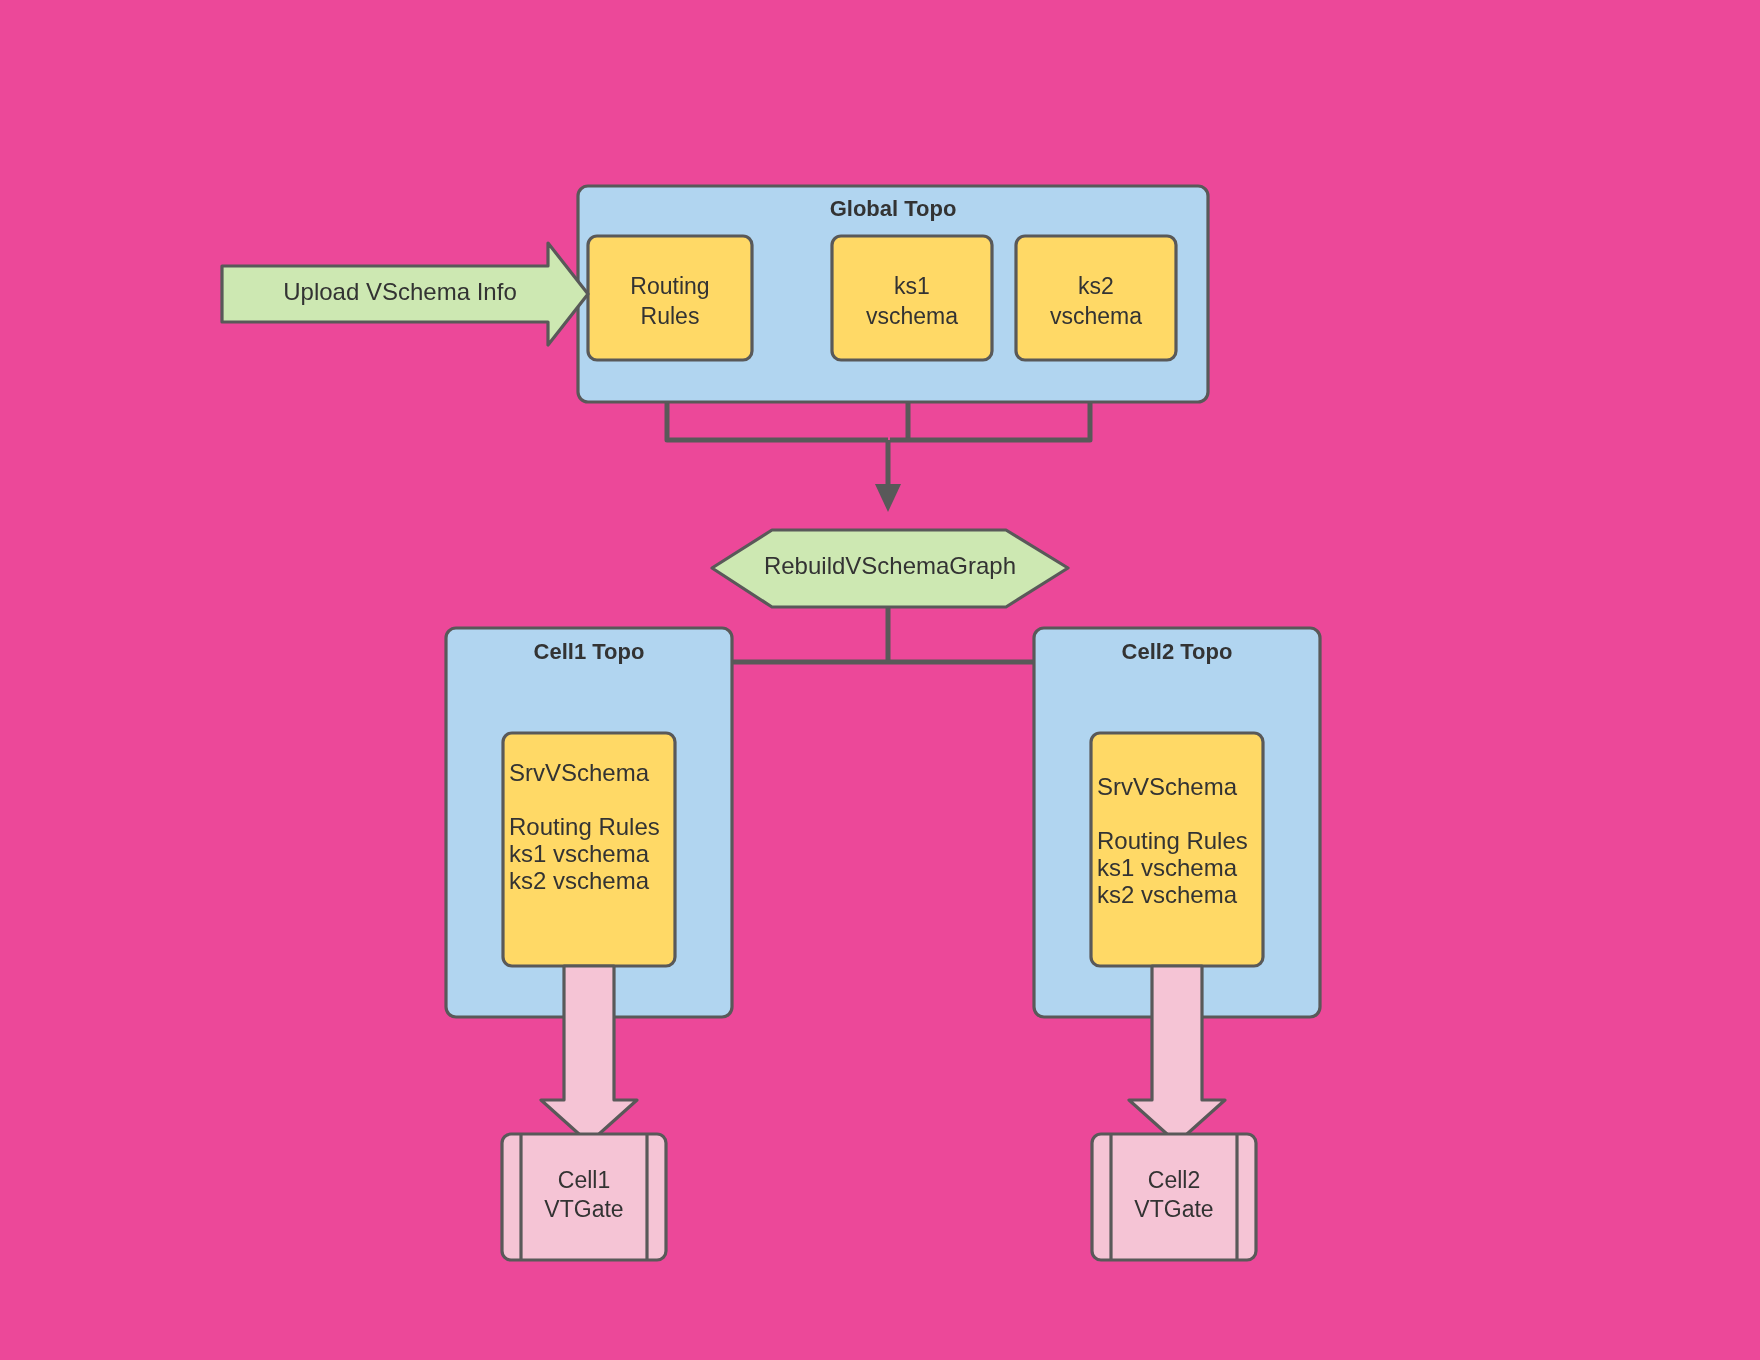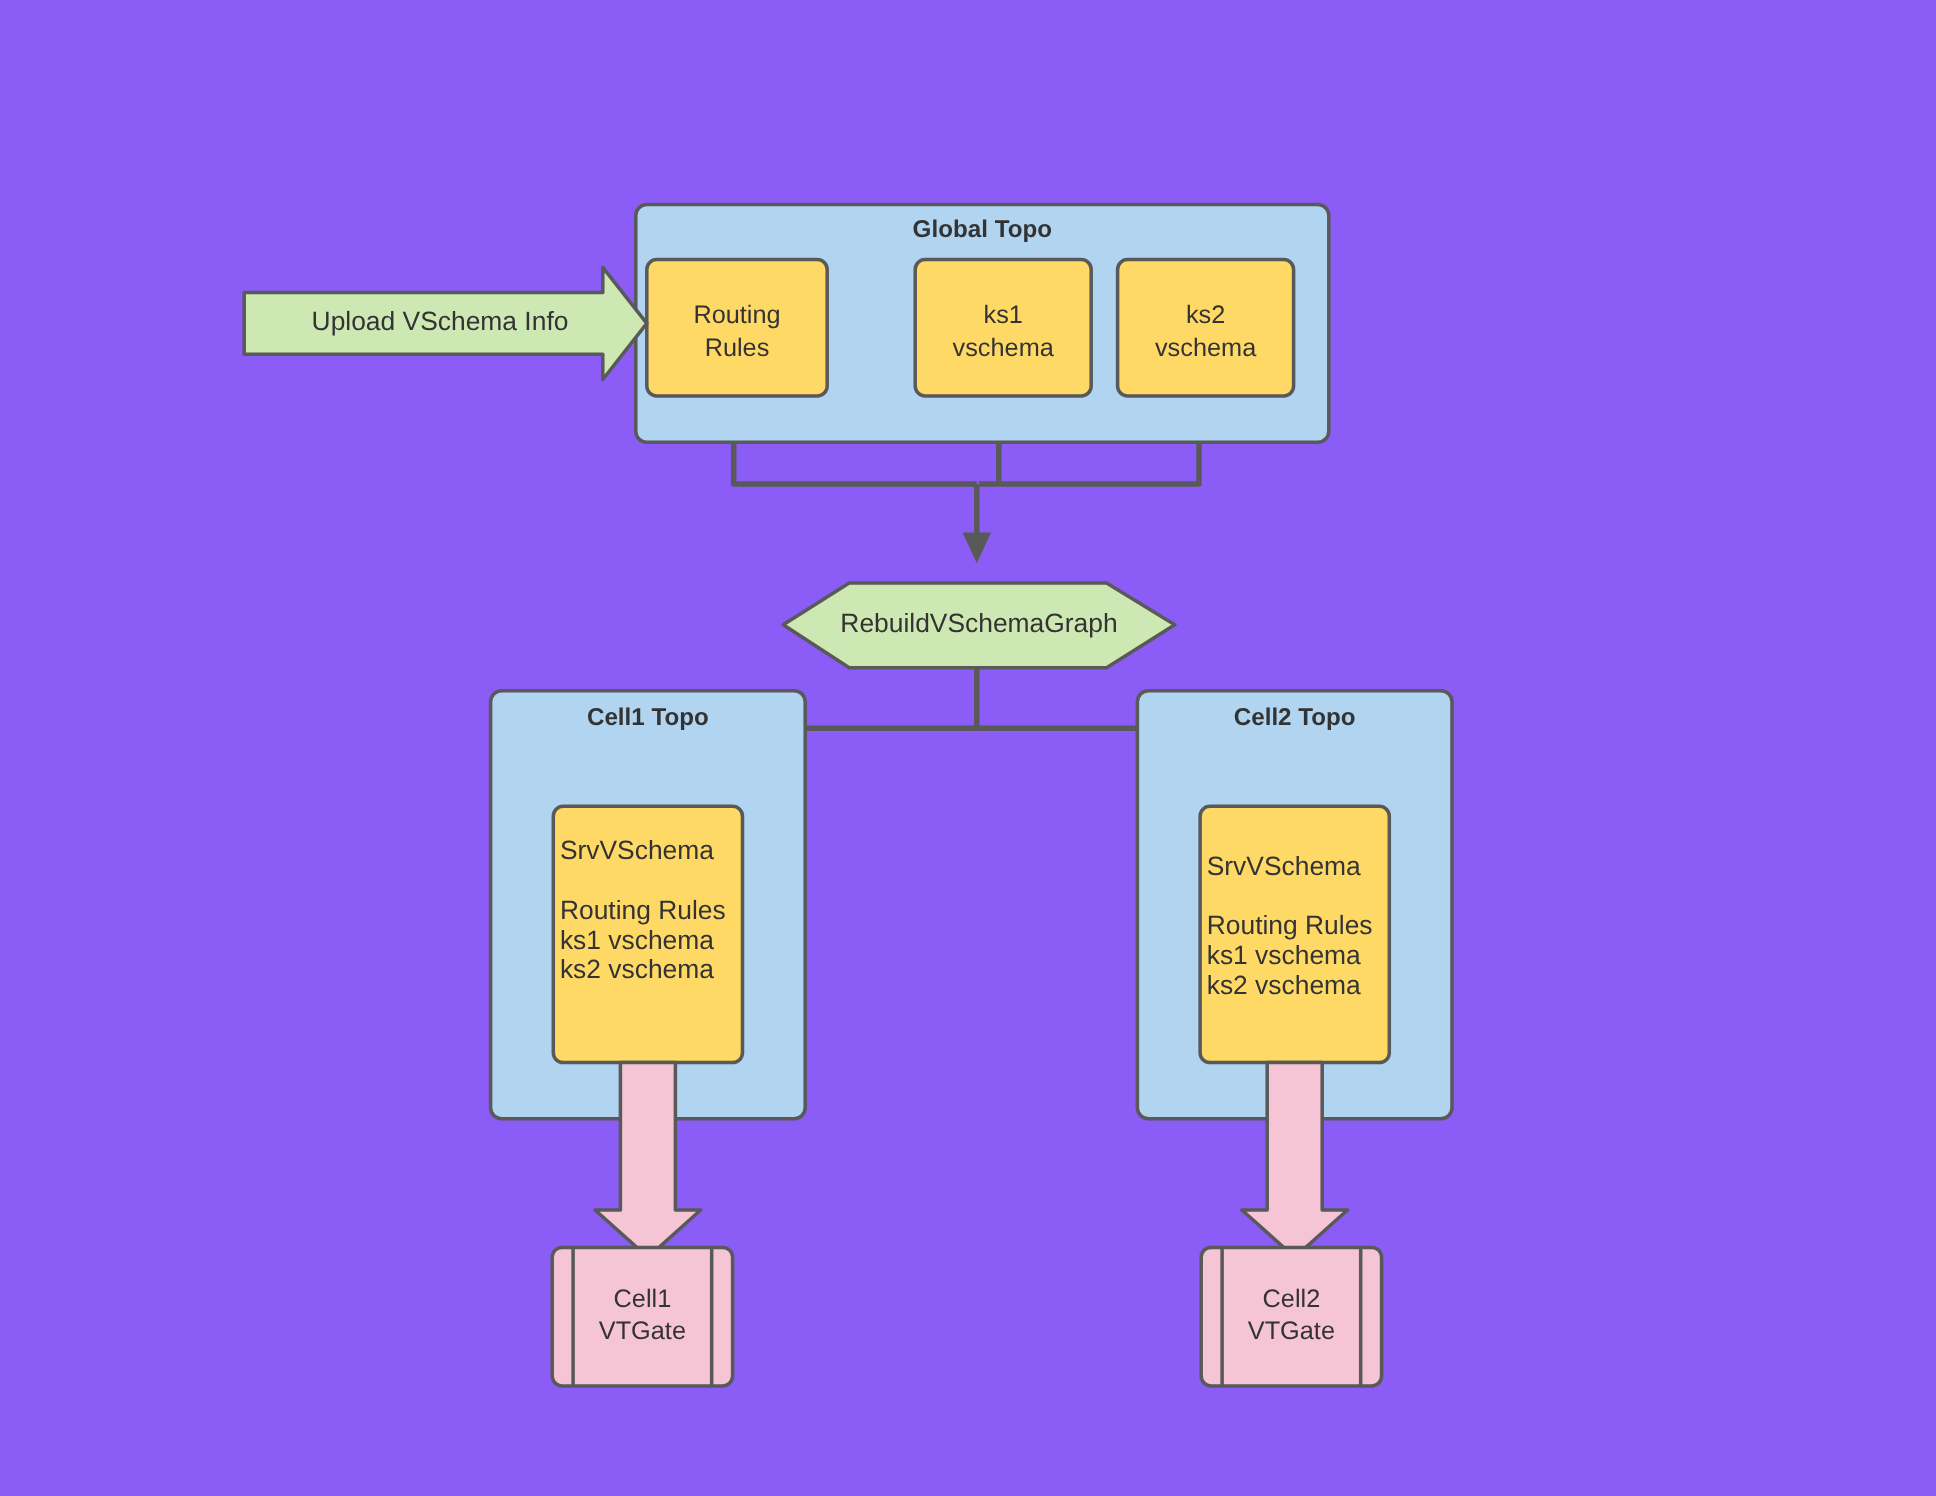--- a/index.html
+++ b/index.html
@@ -10,21 +10,21 @@
   body {
     width: 1760px;
     height: 1360px;
     font-family: "Liberation Sans", sans-serif;
     overflow: hidden;
   }
   #diagram-root {
     position: relative;
     width: 1760px;
     height: 1360px;
-    background: #8b5cf6;
+    background: #ec4899;
   }
   svg.diagram {
     display: block;
     width: 1760px;
     height: 1360px;
   }
   text {
     font-family: "Liberation Sans", sans-serif;
     fill: #333333;
   }

